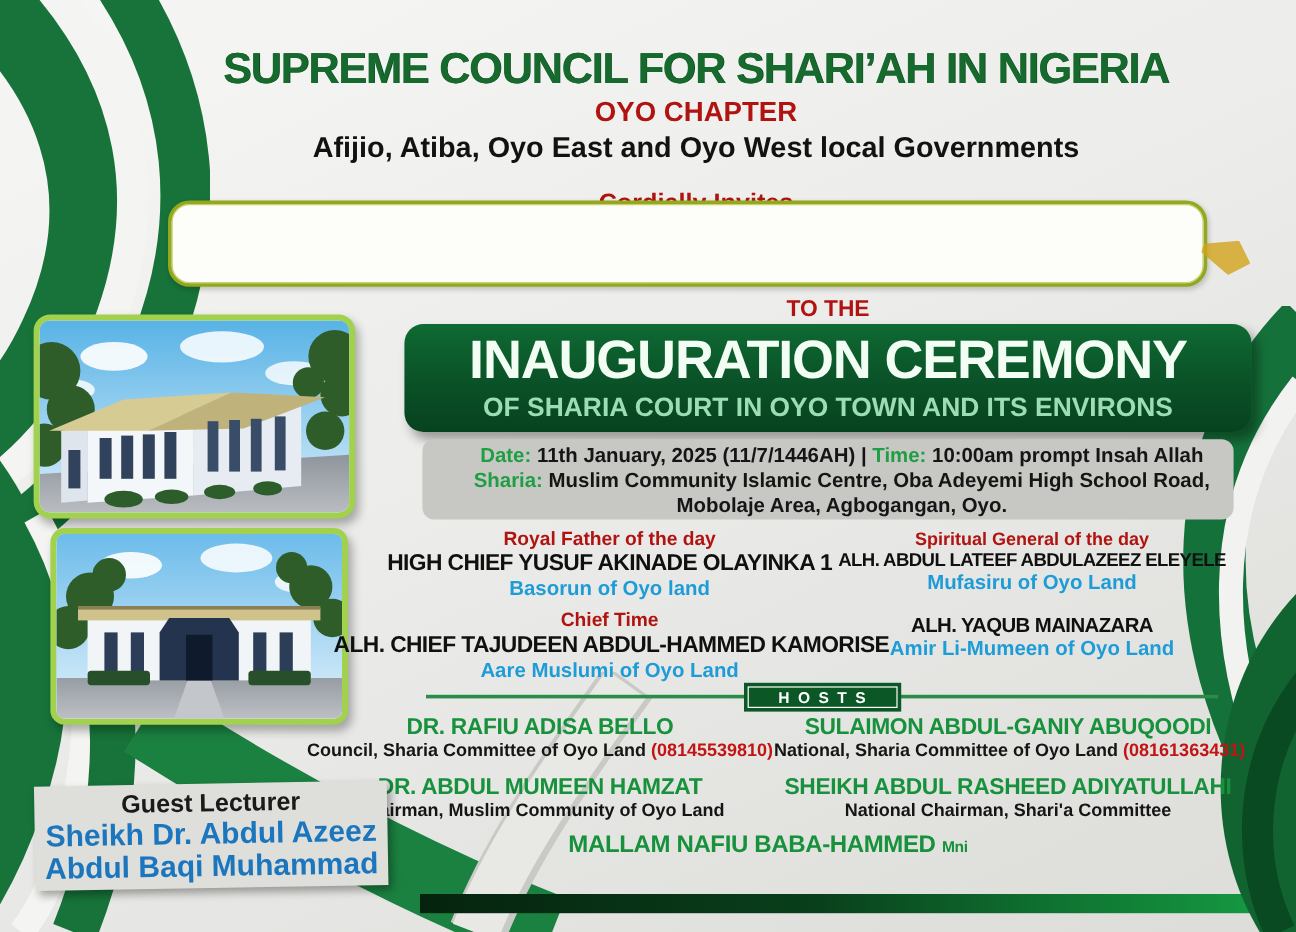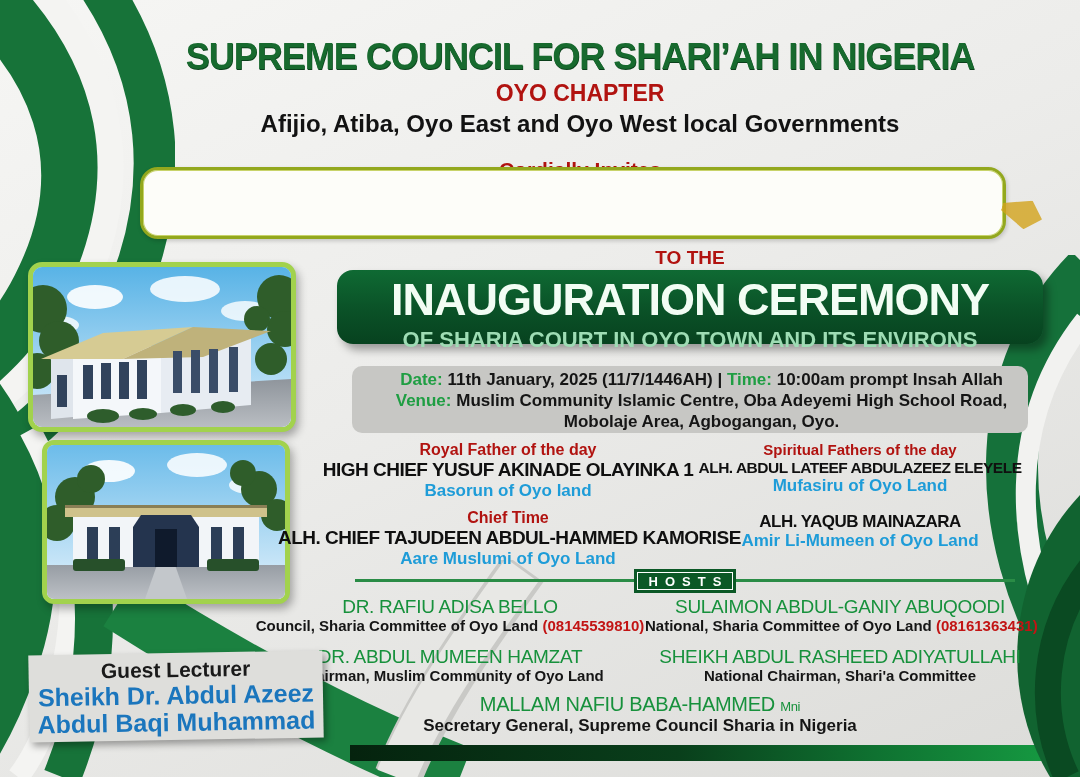--- a/index.html
+++ b/index.html
@@ -24,21 +24,21 @@
   }
   .gold-arrow{
     left:1001px; top:198px; width:42px; height:30px; z-index:3;
     background:#d2a31c; opacity:.8; filter:blur(.6px);
     clip-path:polygon(0 38%, 65% 0, 100% 50%, 65% 100%, 0 62%);
     transform:rotate(18deg);
   }
   
   .to-the{left:337px; top:247px; width:706px; text-align:center; font-size:19px; font-weight:bold; color:#b11310; z-index:3;}
   .banner{
-    left:337px; top:270px; width:706px; height:74px; z-index:3;
+    left:337px; top:270px; width:706px; height:90px; z-index:3;
     background:linear-gradient(180deg,#0f6a33 0%,#0a5127 55%,#07421f 100%);
     border-radius:16px; text-align:center;
     box-shadow:5px 6px 9px rgba(0,0,0,.35);
   }
   .banner-title{font-size:45px; font-weight:bold; letter-spacing:-1px; color:#f2fdf4; margin-top:4px; white-space:nowrap;}
   .banner-sub{font-size:22px; font-weight:bold; color:#9edcb4; margin-top:1px; white-space:nowrap;}
   
   .info-box{
     left:352px; top:366px; width:676px; height:67px; z-index:3;
     background:#c7c7c4; border-radius:10px; text-align:center;
@@ -55,27 +55,27 @@
   .dig-right .role{font-size:15px;}
   .dig-right .dname{font-size:15.5px; line-height:18px;}
   .dig-right .dtitle{font-size:17px; line-height:18px;}
   .dig-right .gap{height:17px;}
   .dig-left .gap{height:8px;}
   .dig-right .dname2{font-size:17px; line-height:20px;}
   
   .hosts-divider{left:355px; top:569px; width:660px; height:24px; z-index:3;}
   .hosts-divider::before{content:''; position:absolute; left:0; right:0; top:10px; height:3px; background:#2a8c46;}
   .hosts-chip{
-    position:relative; margin:0 auto; width:102px; height:24px;
+    position:relative; margin:0 auto; width:131px; height:24px;
     background:#0b5826; outline:1px solid #ffffff; outline-offset:-4px;
     display:flex; align-items:center; justify-content:center;
   }
   .hosts-chip span{font-size:13px; font-weight:bold; color:#fff; letter-spacing:7px; padding-left:7px;}
   .host-cell{position:absolute; text-align:center; z-index:3;}
-  .hname{font-size:19px; font-weight:normal; color:#17913c; letter-spacing:-0.3px; line-height:21px; white-space:nowrap;}
+  .hname{font-size:19px; font-weight:bold; color:#17913c; letter-spacing:-0.3px; line-height:21px; white-space:nowrap;}
   .htitle{font-size:15px; font-weight:bold; color:#151515; line-height:18px; white-space:nowrap;}
   .phone{color:#c21414;}
   .c1{left:250px; width:400px; top:596px;}
   .c2{left:645px; width:390px; top:596px;}
   .c3{left:250px; width:400px; top:646px;}
   .c4{left:645px; width:390px; top:646px;}
   .sec-cell{left:330px; width:620px; top:694px;}
   .sec-cell .hname{font-size:20px;}
   .sec-cell .mni{font-size:13px;}
   .sec-cell .htitle{font-size:17px;}
@@ -144,40 +144,40 @@
 
   <div class="abs info-box">
     <div class="info-line">
       <span class="lab">Date:</span>
       <span>11th January, 2025 (11/7/1446AH)</span>
       <span>|</span>
       <span class="lab">Time:</span>
       <span>10:00am prompt Insah Allah</span>
     </div>
     <div class="info-line">
-      <span class="lab">Venue:</span>
+      <span class="lab">Sharia:</span>
       <span>Muslim Community Islamic Centre, Oba Adeyemi High School Road,</span>
     </div>
     <div class="info-line">
       <span>Mobolaje Area, Agbogangan, Oyo.</span>
     </div>
   </div>
 
   <div class="abs dig-left">
     <div class="role">Royal Father of the day</div>
     <div class="dname">HIGH CHIEF YUSUF AKINADE OLAYINKA 1</div>
     <div class="dtitle">Basorun of Oyo land</div>
     <div class="gap"></div>
     <div class="role">Chief Time</div>
     <div class="dname">ALH. CHIEF TAJUDEEN ABDUL-HAMMED KAMORISE</div>
     <div class="dtitle">Aare Muslumi of Oyo Land</div>
   </div>
 
   <div class="abs dig-right">
-    <div class="role">Spiritual Fathers of the day</div>
+    <div class="role">Spiritual General of the day</div>
     <div class="dname">ALH. ABDUL LATEEF ABDULAZEEZ ELEYELE</div>
     <div class="dtitle">Mufasiru of Oyo Land</div>
     <div class="gap"></div>
     <div class="dname dname2">ALH. YAQUB MAINAZARA</div>
     <div class="dtitle">Amir Li-Mumeen of Oyo Land</div>
   </div>
 
   <div class="abs hosts-divider">
     <div class="hosts-chip">
       <span>HOSTS</span>
@@ -208,21 +208,20 @@
     <div class="hname">SHEIKH ABDUL RASHEED ADIYATULLAHI</div>
     <div class="htitle">
       <span>National Chairman, Shari'a Committee</span>
     </div>
   </div>
   <div class="host-cell sec-cell">
     <div class="hname">
       <span>MALLAM NAFIU BABA-HAMMED</span>
       <span class="mni">Mni</span>
     </div>
-    <div class="htitle">Secretary General, Supreme Council Sharia in Nigeria</div>
   </div>
 
   <div class="abs guest-box">
     <div class="guest-label">Guest Lecturer</div>
     <div class="guest-name">Sheikh Dr. Abdul Azeez</div>
     <div class="guest-name">Abdul Baqi Muhammad</div>
   </div>
 
   <div class="abs photo photo1">
     <svg width="258" height="160" viewBox="0 0 258 160">

